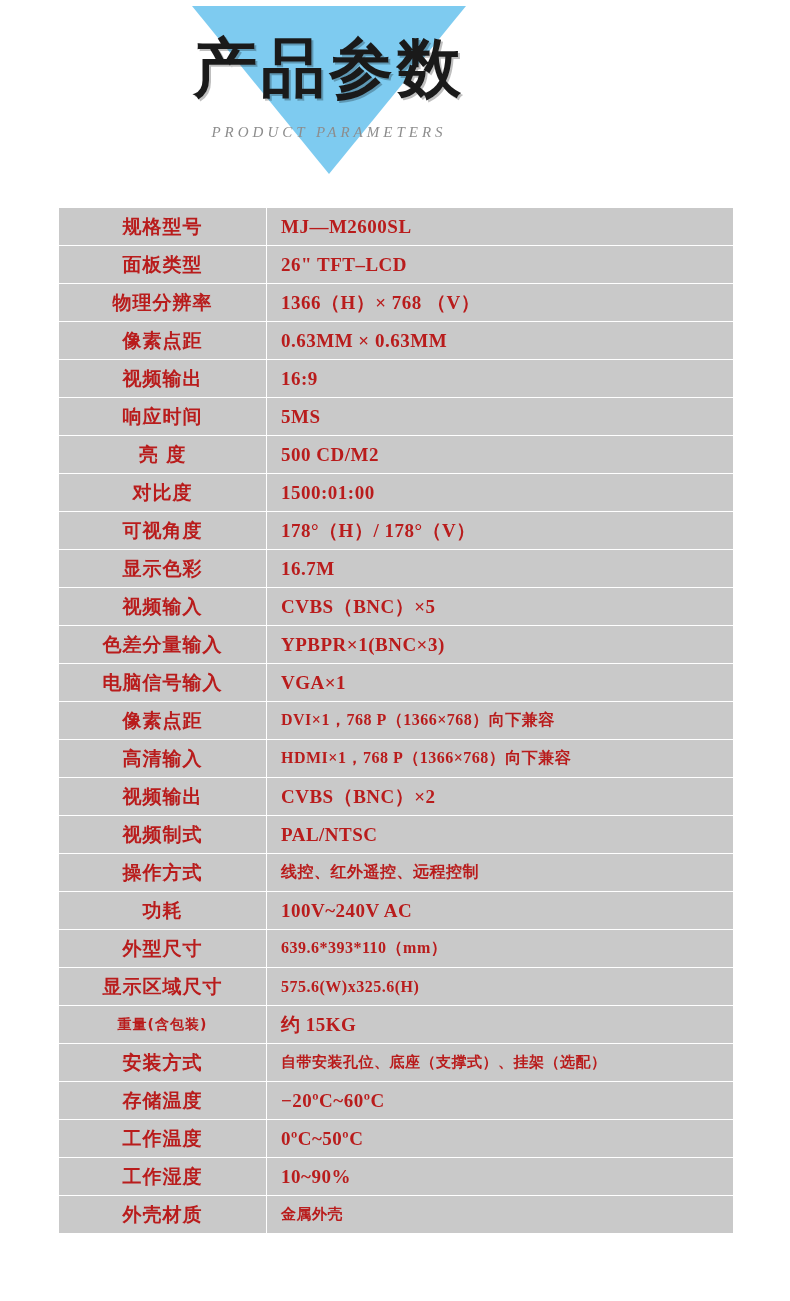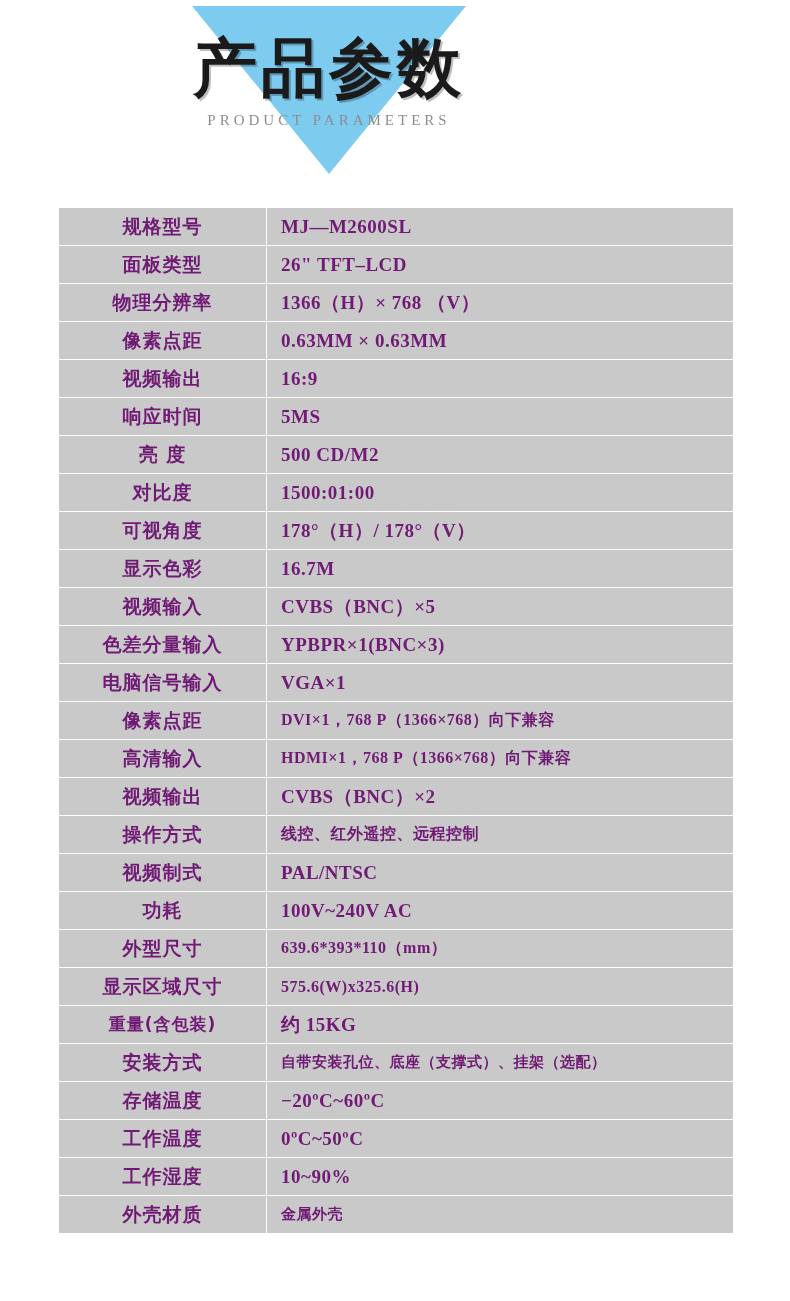--- a/index.html
+++ b/index.html
@@ -47,45 +47,46 @@
   .title-cn {
     font-family: "DejaVu Sans", sans-serif;
     font-weight: bold;
     font-size: 64px;
     letter-spacing: 4px;
     color: #1a1a1a;
     line-height: 72px;
     text-shadow: 2px 2px 0 rgba(0,0,0,0.25);
   }
   .title-en {
-    margin-top: 8px;
+    margin-top: 20px;
     font-family: "Liberation Serif", serif;
     font-size: 15px;
     letter-spacing: 4px;
     color: #8d8d8d;
+    font-style: italic;
   }
 
   
   .table-wrap {
     position: absolute;
     left: 58px;
     top: 207px;
     width: 675px;
   }
   table.spec {
     border-collapse: collapse;
     width: 675px;
     table-layout: fixed;
   }
   table.spec td {
     border: 1px solid #ffffff;
     height: 38px;
     box-sizing: border-box;
     background: #c9c9c9;
-    color: #701a75;
+    color: #b91c1c;
     vertical-align: middle;
   }
   td.label {
     width: 208px;
     text-align: center;
     font-size: 19px;
     font-weight: bold;
     font-family: "DejaVu Sans", sans-serif;
     letter-spacing: 1px;
     padding: 0 4px;
@@ -100,21 +101,21 @@
     letter-spacing: 0.5px;
     white-space: nowrap;
   }
   td.value.sm {
     font-size: 16px;
   }
   td.value.xs {
     font-size: 15px;
   }
   td.label.sm {
-    font-size: 17px;
+    font-size: 14px;
   }
 </style>
 </head>
 <body>
 
 <div class="page">
 
   <div class="header">
     <div class="triangle"></div>
     <div class="title-block">
@@ -184,26 +185,26 @@
           </tr>
         <tr>
             <td class="label">高清输入</td>
             <td class="value sm">HDMI×1，768 P（1366×768）向下兼容</td>
           </tr>
         <tr>
             <td class="label">视频输出</td>
             <td class="value">CVBS（BNC）×2</td>
           </tr>
         <tr>
+            <td class="label">视频制式</td>
+            <td class="value">PAL/NTSC</td>
+          </tr>
+        <tr>
             <td class="label">操作方式</td>
             <td class="value sm">线控、红外遥控、远程控制</td>
-          </tr>
-        <tr>
-            <td class="label">视频制式</td>
-            <td class="value">PAL/NTSC</td>
           </tr>
         <tr>
             <td class="label">功耗</td>
             <td class="value">100V~240V AC</td>
           </tr>
         <tr>
             <td class="label">外型尺寸</td>
             <td class="value sm">639.6*393*110（mm）</td>
           </tr>
         <tr>

